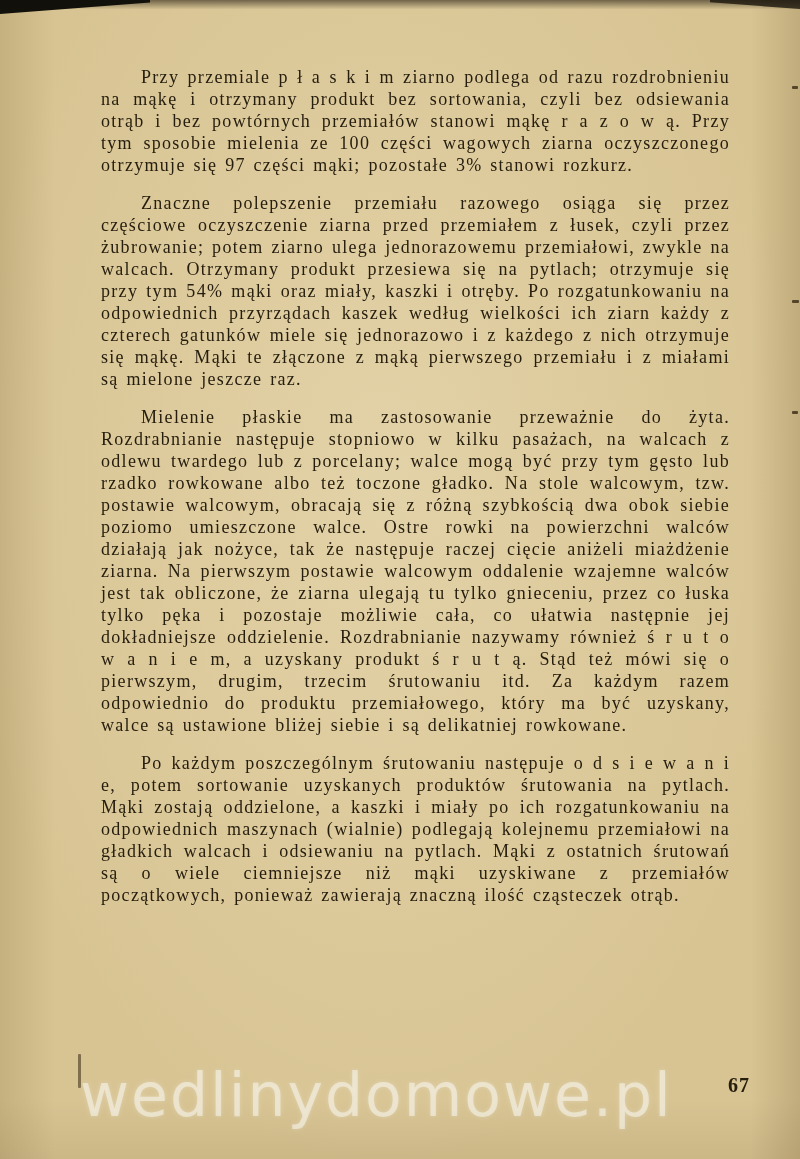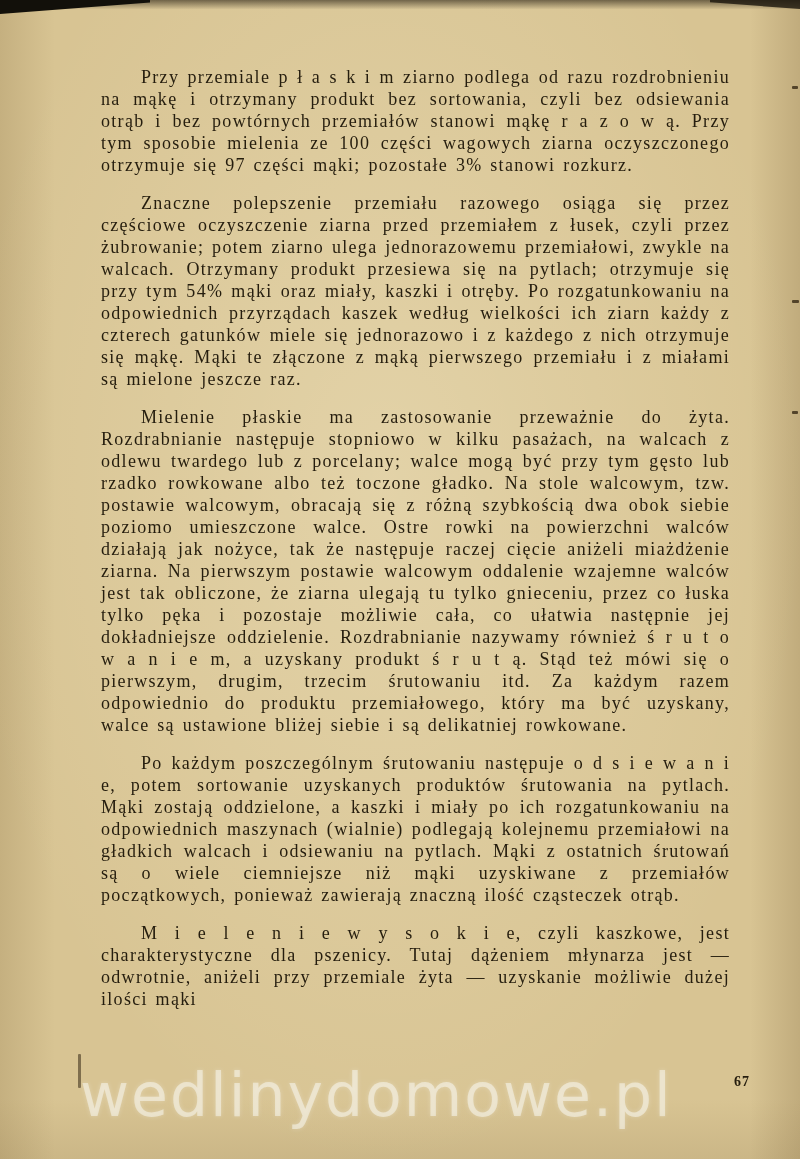--- a/index.html
+++ b/index.html
@@ -84,21 +84,21 @@
     color: rgba(250,250,243,0.52);
     text-shadow: 0 0 5px rgba(255,255,255,0.25);
     white-space: nowrap;
     pointer-events: none;
   }
 
   .page-number {
     position: absolute;
     right: 50px;
     top: 1074px;
-    font-size: 14px;
+    font-size: 20px;
     font-weight: bold;
     letter-spacing: 1px;
     color: #251d0e;
   }
 </style>
 </head>
 <body>
 
 <div class="page">
 
@@ -109,20 +109,19 @@
   <div class="speck speck-1"></div>
   <div class="speck speck-2"></div>
   <div class="speck speck-3"></div>
   <div class="speck speck-4"></div>
 
   <div class="text-block">
     <p>Przy przemiale p ł a s k i m ziarno podlega od razu rozdrobnieniu na mąkę i otrzymany produkt bez sortowania, czyli bez odsiewania otrąb i bez powtórnych przemiałów stanowi mąkę r a z o w ą. Przy tym sposobie mielenia ze 100 części wagowych ziarna oczyszczonego otrzymuje się 97 części mąki; pozostałe 3% stanowi rozkurz.</p>
     <p>Znaczne polepszenie przemiału razowego osiąga się przez częściowe oczyszczenie ziarna przed przemiałem z łusek, czyli przez żubrowanie; potem ziarno ulega jednorazowemu przemiałowi, zwykle na walcach. Otrzymany produkt przesiewa się na pytlach; otrzymuje się przy tym 54% mąki oraz miały, kaszki i otręby. Po rozgatunkowaniu na odpowiednich przyrządach kaszek według wielkości ich ziarn każdy z czterech gatunków miele się jednorazowo i z każdego z nich otrzymuje się mąkę. Mąki te złączone z mąką pierwszego przemiału i z miałami są mielone jeszcze raz.</p>
     <p>Mielenie płaskie ma zastosowanie przeważnie do żyta. Rozdrabnianie następuje stopniowo w kilku pasażach, na walcach z odlewu twardego lub z porcelany; walce mogą być przy tym gęsto lub rzadko rowkowane albo też toczone gładko. Na stole walcowym, tzw. postawie walcowym, obracają się z różną szybkością dwa obok siebie poziomo umieszczone walce. Ostre rowki na powierzchni walców działają jak nożyce, tak że następuje raczej cięcie aniżeli miażdżenie ziarna. Na pierwszym postawie walcowym oddalenie wzajemne walców jest tak obliczone, że ziarna ulegają tu tylko gnieceniu, przez co łuska tylko pęka i pozostaje możliwie cała, co ułatwia następnie jej dokładniejsze oddzielenie. Rozdrabnianie nazywamy również ś r u t o w a n i e m, a uzyskany produkt ś r u t ą. Stąd też mówi się o pierwszym, drugim, trzecim śrutowaniu itd. Za każdym razem odpowiednio do produktu przemiałowego, który ma być uzyskany, walce są ustawione bliżej siebie i są delikatniej rowkowane.</p>
     <p>Po każdym poszczególnym śrutowaniu następuje o d s i e w a n i e, potem sortowanie uzyskanych produktów śrutowania na pytlach. Mąki zostają oddzielone, a kaszki i miały po ich rozgatunkowaniu na odpowiednich maszynach (wialnie) podlegają kolejnemu przemiałowi na gładkich walcach i odsiewaniu na pytlach. Mąki z ostatnich śrutowań są o wiele ciemniejsze niż mąki uzyskiwane z przemiałów początkowych, ponieważ zawierają znaczną ilość cząsteczek otrąb.</p>
-    <p>M i e l e n i e   w y s o k i e, czyli kaszkowe, jest charakterystyczne dla pszenicy. Tutaj dążeniem młynarza jest — odwrotnie, aniżeli przy przemiale żyta — uzyskanie możliwie dużej ilości mąki</p>
   </div>
 
   <div class="watermark">wedlinydomowe.pl</div>
 
   <div class="page-number">67</div>
 
 </div>
 
 </body></html>

